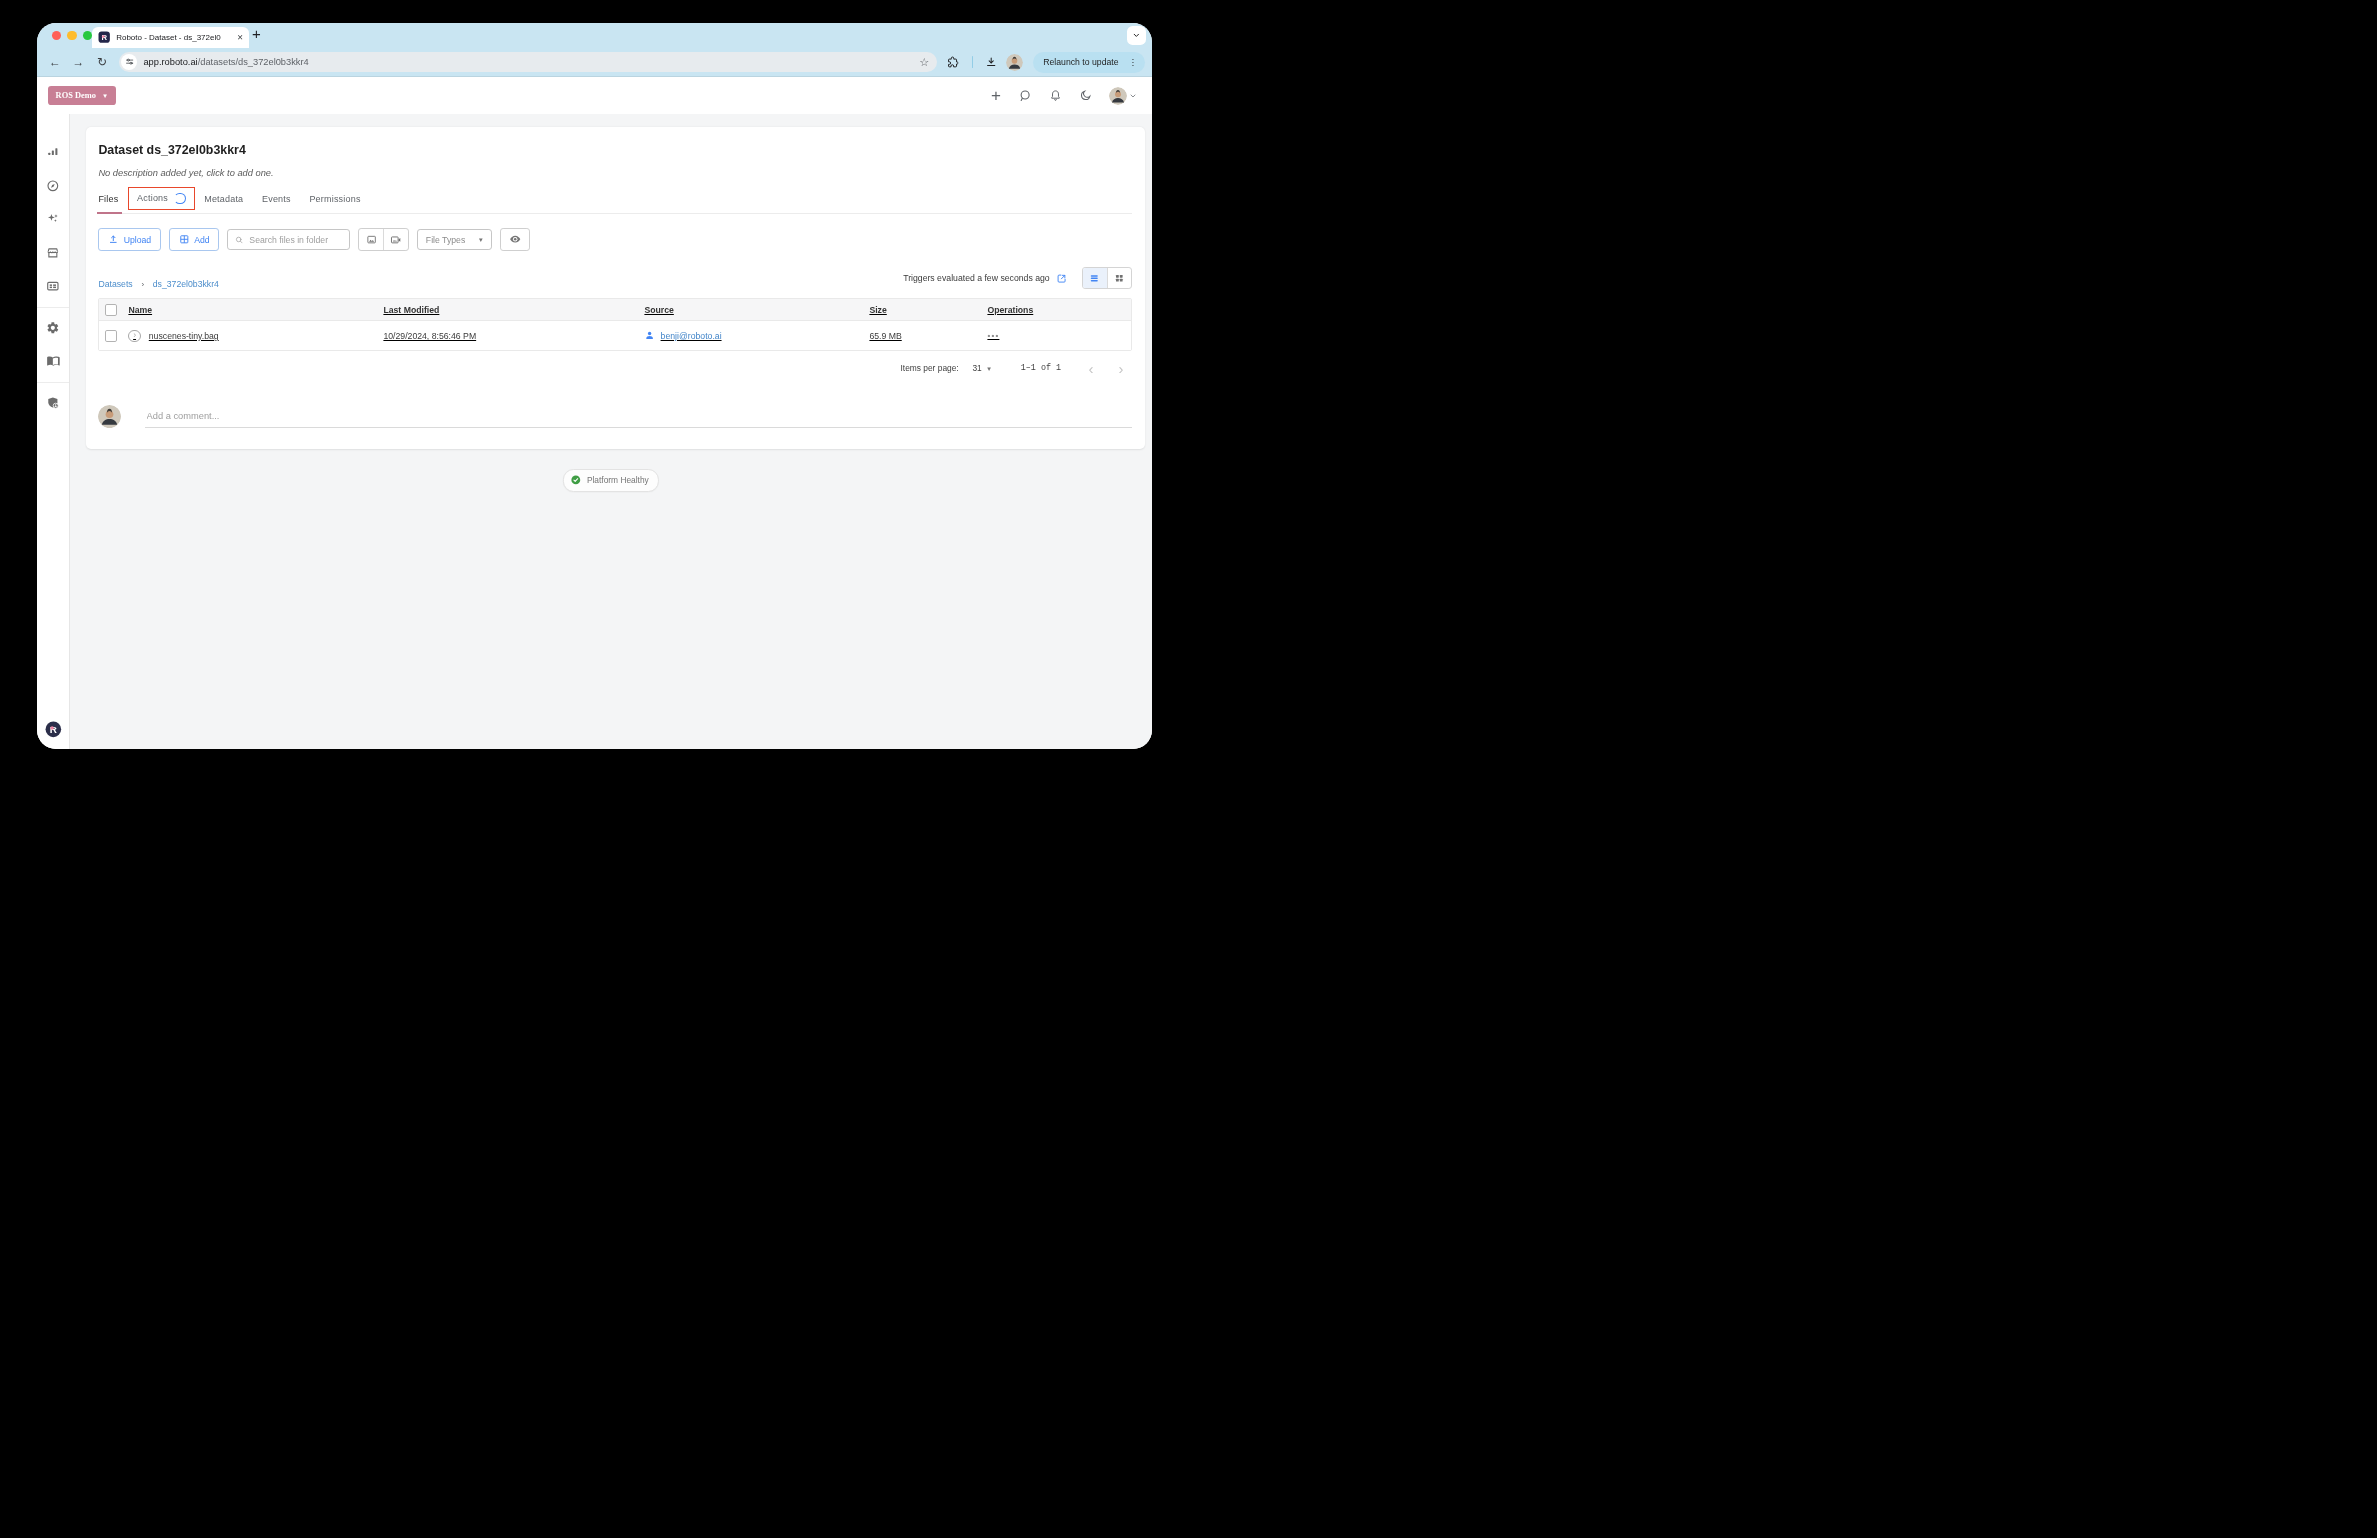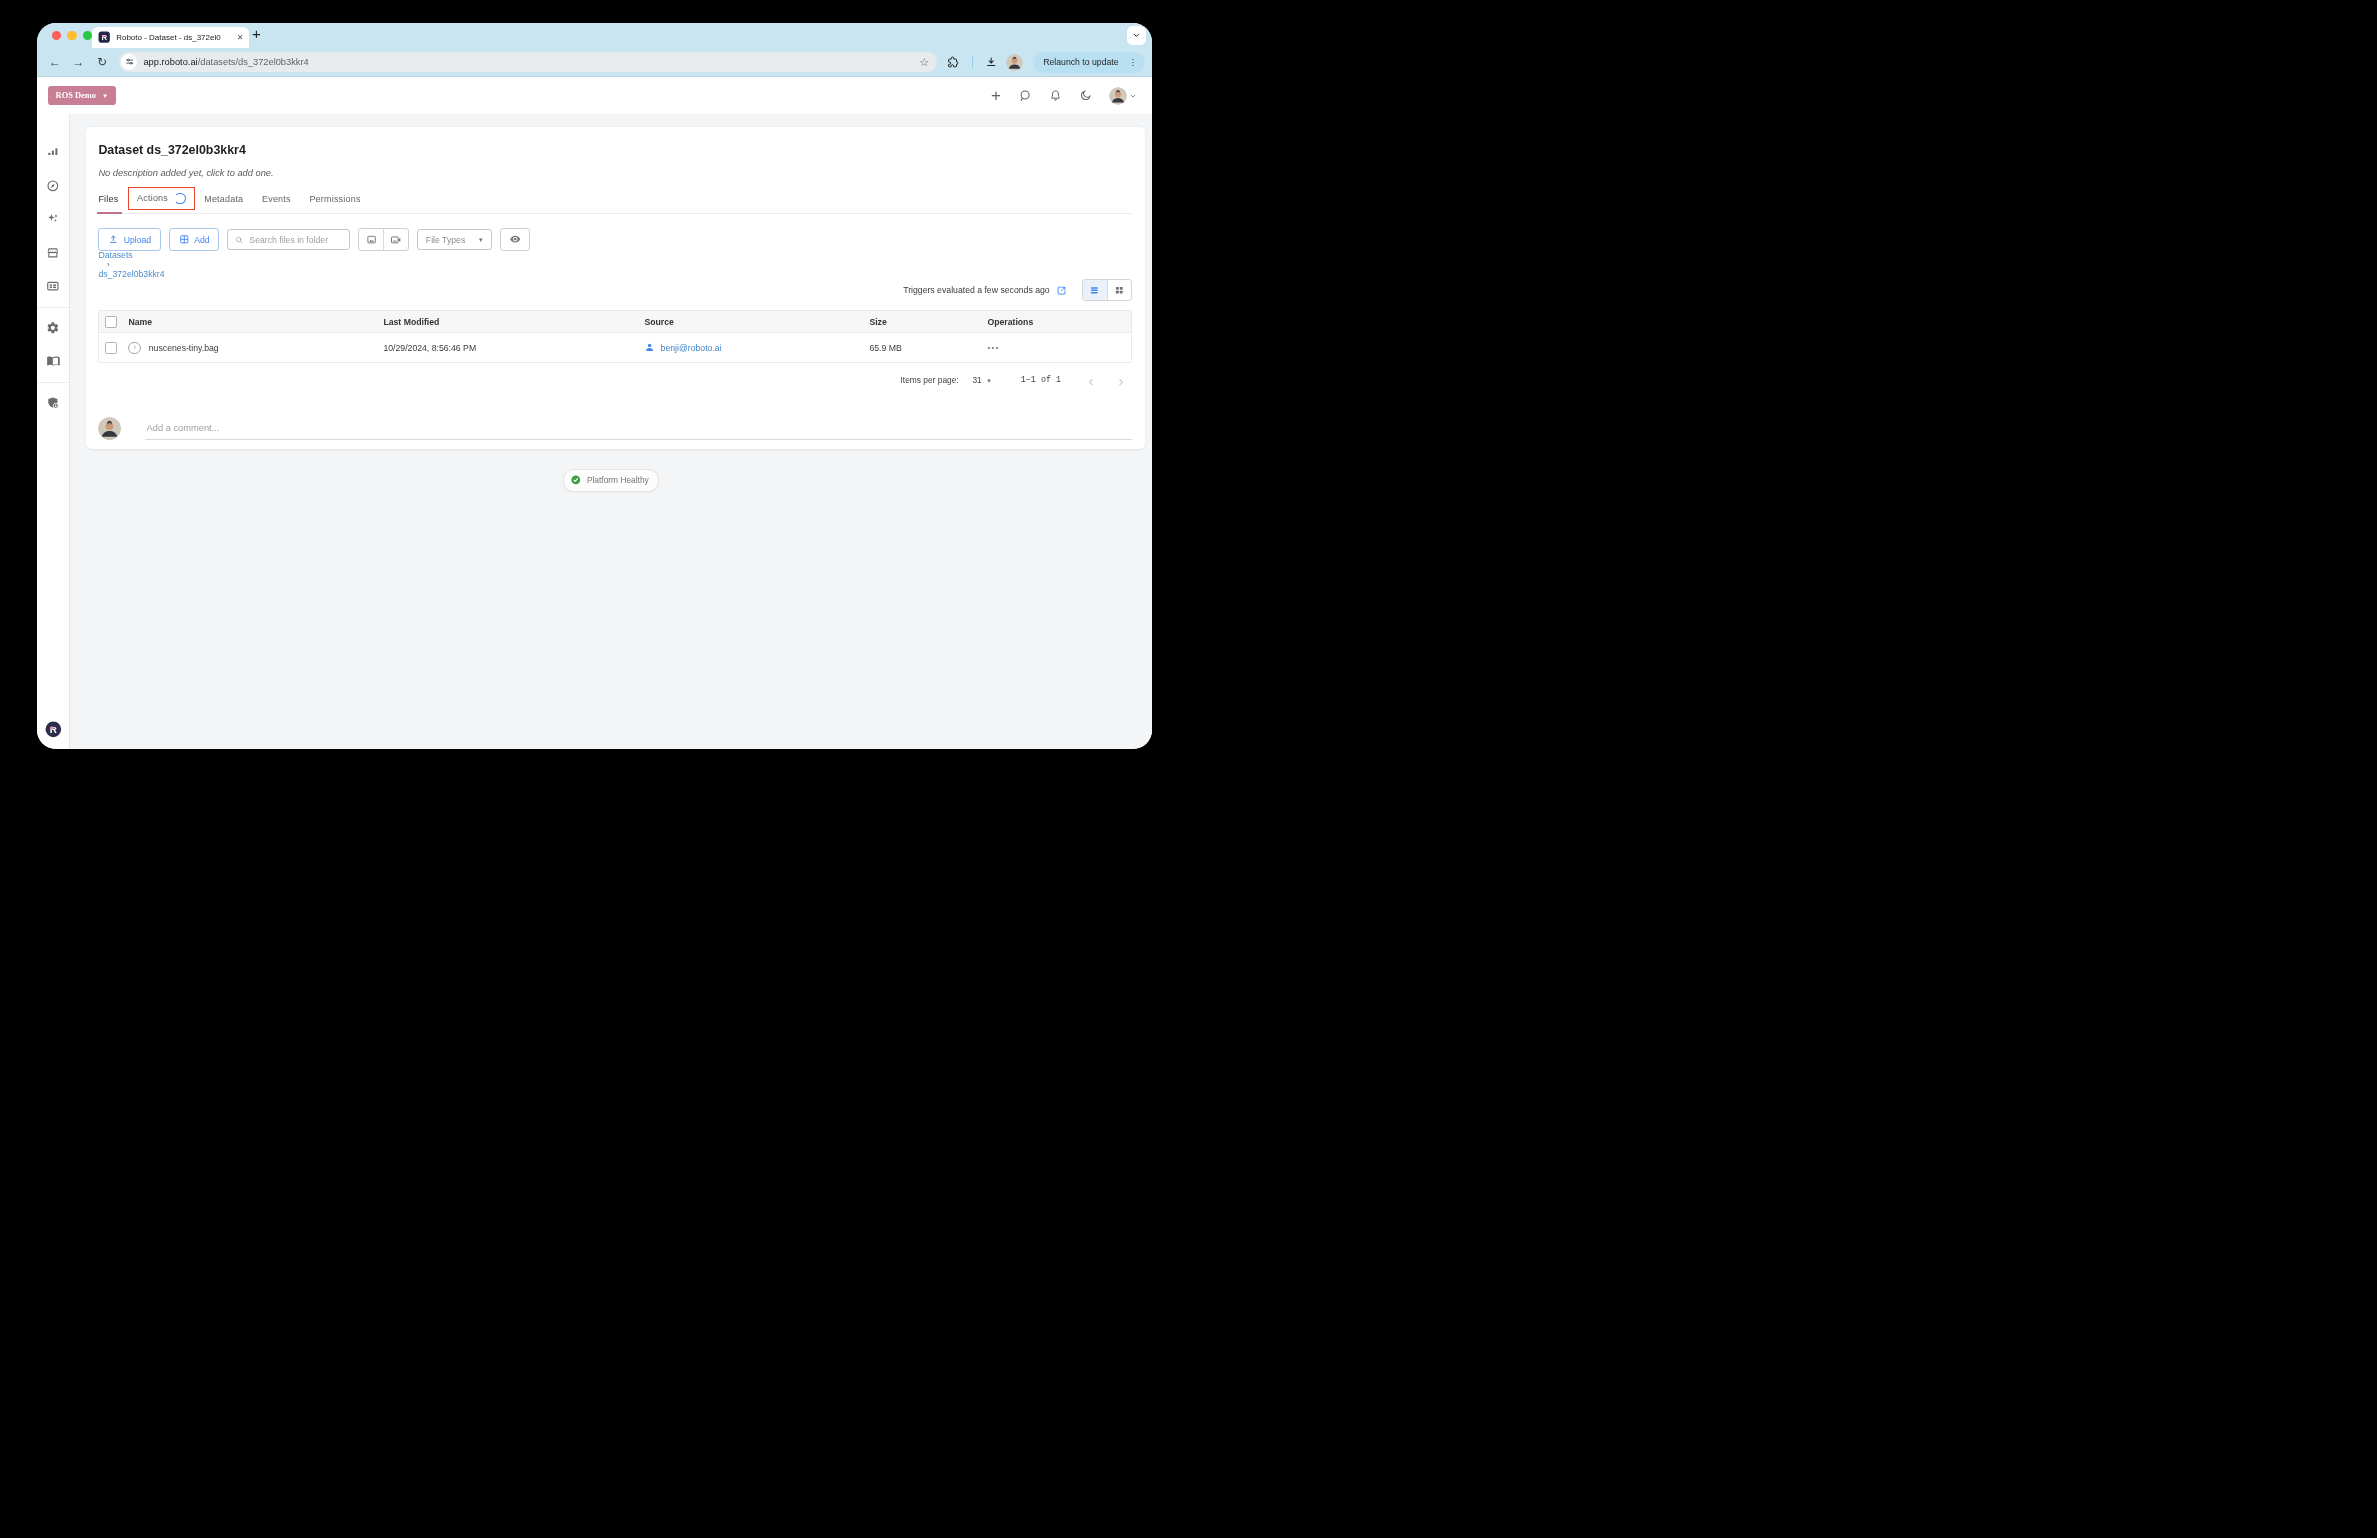--- a/index.html
+++ b/index.html
@@ -78,31 +78,31 @@
   .search-box input::placeholder{color:#9e9e9e;}
   .toggle-group{display:flex;border:0.6px solid #cfcfcf;border-radius:3.1px;overflow:hidden;height:21px;background:#fff;}
   .toggle-btn{width:24px;display:flex;align-items:center;justify-content:center;color:#6e6e6e;}
   .toggle-btn + .toggle-btn{border-left:0.6px solid #dadada;}
   .select-box{height:21px;border:0.6px solid #c6c6c6;border-radius:3.1px;display:flex;align-items:center;
     justify-content:space-between;width:75px;padding:0 7.5px;box-sizing:border-box;color:#8c8c8c;font-size:8.7px;}
   .select-caret{font-size:6.2px;color:#757575;}
   .icon-btn{width:28px;height:21px;border:0.6px solid #cfcfcf;border-radius:3.1px;display:flex;
     align-items:center;justify-content:center;color:#757575;background:#fff;}
   
-  .crumb-row{display:flex;align-items:flex-start;flex-direction:column;}
+  .crumb-row{display:flex;align-items:flex-end;margin-top:17px;}
   .crumb{font-size:8.7px;color:#4c8dcb;}
   .crumb-sep{color:#5f6368;margin:0 8.7px;font-size:8px;}
   .crumb-right{margin-left:auto;display:flex;align-items:center;gap:6.2px;}
   .triggers-text{font-size:8.7px;color:#3a3a3a;}
   .view-toggle{display:flex;border:0.6px solid #d4d4d4;border-radius:3.1px;overflow:hidden;height:20px;margin-left:8.7px;background:#fff;}
   .view-btn{width:23.6px;display:flex;align-items:center;justify-content:center;}
   .view-btn.active{background:#eaf1fb;}
   .view-btn + .view-btn{border-left:0.6px solid #dadada;}
   
-  .tbl{margin-top:9.3px;border:0.6px solid #e9e9e9;border-radius:1.9px;}
+  .tbl{margin-top:9.3px;border:0.6px solid #e9e9e9;border-radius:1.9px;text-decoration:underline;}
   .tbl-row{display:grid;grid-template-columns:29px 255px 261px 225px 118px 1fr;align-items:center;}
   .tbl-head{background:#f6f6f7;height:21px;border-bottom:0.6px solid #e9e9e9;}
   .tbl-head .cell{font-size:8.7px;font-weight:700;color:#333;}
   .tbl-data{height:29px;background:#fff;}
   .cell{padding-right:5px;}
   .cell-check{display:flex;justify-content:center;}
   .checkbox{width:10px;height:10px;border:1.2px solid #b3b3b3;border-radius:1.9px;background:#fff;}
   .name-cell{display:flex;align-items:center;gap:8px;}
   .expand-circ{width:12.4px;height:12.4px;border:0.9px solid #a8a8a8;border-radius:50%;color:#a8a8a8;
     display:flex;align-items:center;justify-content:center;font-size:8.7px;line-height:1;padding-bottom:0.6px;box-sizing:border-box;}

